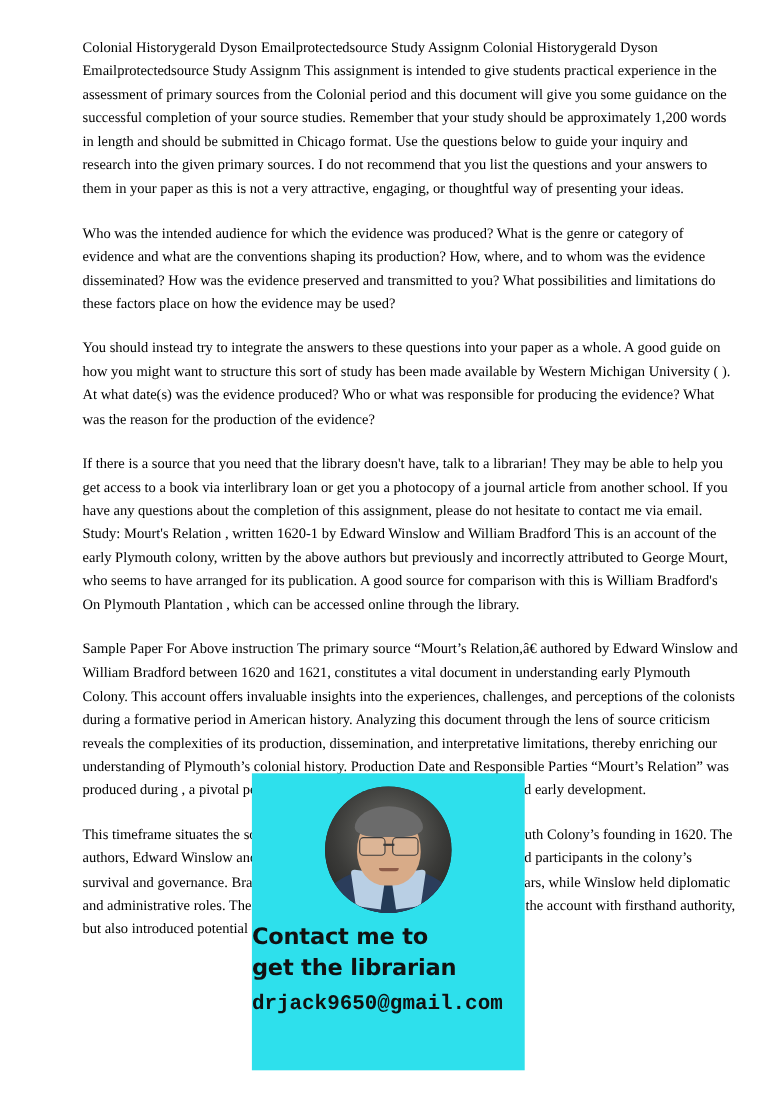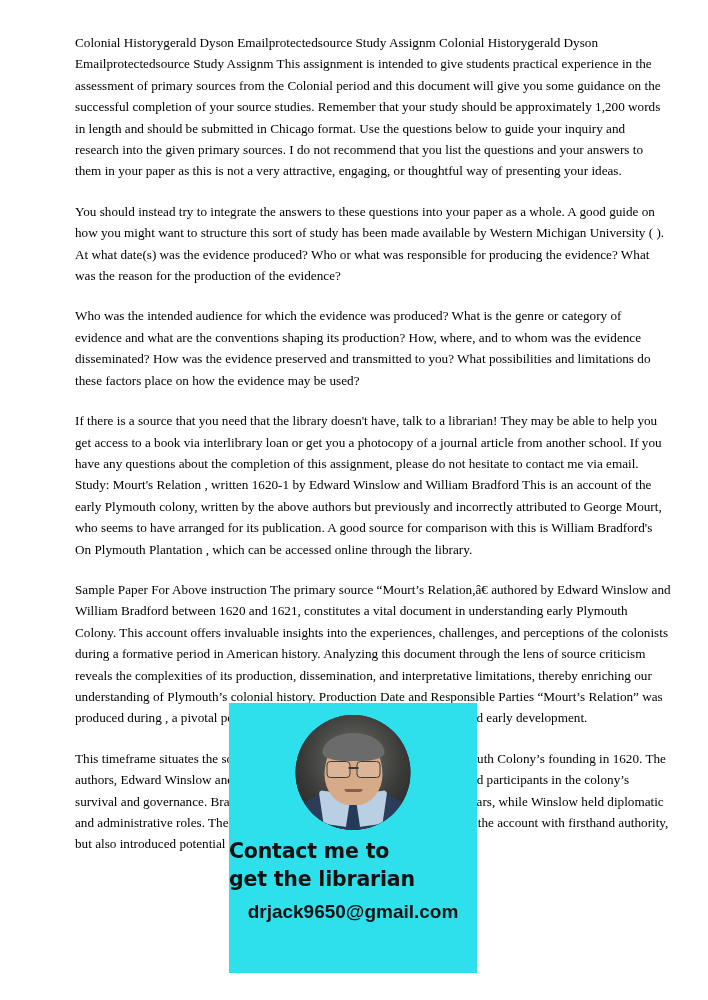--- a/index.html
+++ b/index.html
@@ -172,36 +172,35 @@
     font-size: 20.5px;
     color: #111111;
     letter-spacing: -0.2px;
   }
   .overlay-line1 { top: 136px; }
   .overlay-line2 { top: 164px; }
   .overlay-email {
     position: absolute;
     left: 0; right: 0;
     top: 198px;
-    text-align: center;
-    font-family: Liberation Sans, sans-serif;
+    font-family: Liberation Mono, monospace;
     font-weight: bold;
     font-size: 19px;
     color: #111111;
   }
 </style>
 </head>
 <body>
 
 <div class="page">
 
   <div class="doc-body">
     <p class="para">Colonial Historygerald Dyson Emailprotectedsource Study Assignm Colonial Historygerald Dyson Emailprotectedsource Study Assignm This assignment is intended to give students practical experience in the assessment of primary sources from the Colonial period and this document will give you some guidance on the successful completion of your source studies. Remember that your study should be approximately 1,200 words in length and should be submitted in Chicago format. Use the questions below to guide your inquiry and research into the given primary sources. I do not recommend that you list the questions and your answers to them in your paper as this is not a very attractive, engaging, or thoughtful way of presenting your ideas.</p>
+    <p class="para">Who was the intended audience for which the evidence was produced? What is the genre or category of evidence and what are the conventions shaping its production? How, where, and to whom was the evidence disseminated? How was the evidence preserved and transmitted to you? What possibilities and limitations do these factors place on how the evidence may be used?</p>
     <p class="para">You should instead try to integrate the answers to these questions into your paper as a whole. A good guide on how you might want to structure this sort of study has been made available by Western Michigan University ( ). At what date(s) was the evidence produced? Who or what was responsible for producing the evidence? What was the reason for the production of the evidence?</p>
-    <p class="para">Who was the intended audience for which the evidence was produced? What is the genre or category of evidence and what are the conventions shaping its production? How, where, and to whom was the evidence disseminated? How was the evidence preserved and transmitted to you? What possibilities and limitations do these factors place on how the evidence may be used?</p>
     <p class="para">If there is a source that you need that the library doesn't have, talk to a librarian! They may be able to help you get access to a book via interlibrary loan or get you a photocopy of a journal article from another school. If you have any questions about the completion of this assignment, please do not hesitate to contact me via email. Study: Mourt's Relation , written 1620-1 by Edward Winslow and William Bradford This is an account of the early Plymouth colony, written by the above authors but previously and incorrectly attributed to George Mourt, who seems to have arranged for its publication. A good source for comparison with this is William Bradford's On Plymouth Plantation , which can be accessed online through the library.</p>
     <p class="para">Sample Paper For Above instruction The primary source “Mourt’s Relation,â€ authored by Edward Winslow and William Bradford between 1620 and 1621, constitutes a vital document in understanding early Plymouth Colony. This account offers invaluable insights into the experiences, challenges, and perceptions of the colonists during a formative period in American history. Analyzing this document through the lens of source criticism reveals the complexities of its production, dissemination, and interpretative limitations, thereby enriching our understanding of Plymouth’s colonial history. Production Date and Responsible Parties “Mourt’s Relation” was produced during , a pivotal period marking the colony’s initial settlement and early development.</p>
     <p class="para">This timeframe situates the source within the immediate aftermath of Plymouth Colony’s founding in 1620. The authors, Edward Winslow and William Bradford, were prominent leaders and participants in the colony’s survival and governance. Bradford, notably, served as governor for many years, while Winslow held diplomatic and administrative roles. Their involvement in the colony’s affairs endowed the account with firsthand authority, but also introduced potential</p>
   </div>
 
   <div class="overlay-card">
     <div class="avatar-wrap">
       <div class="av-bg"></div>
       <div class="av-shoulders"></div>
       <div class="av-collar-l"></div>

